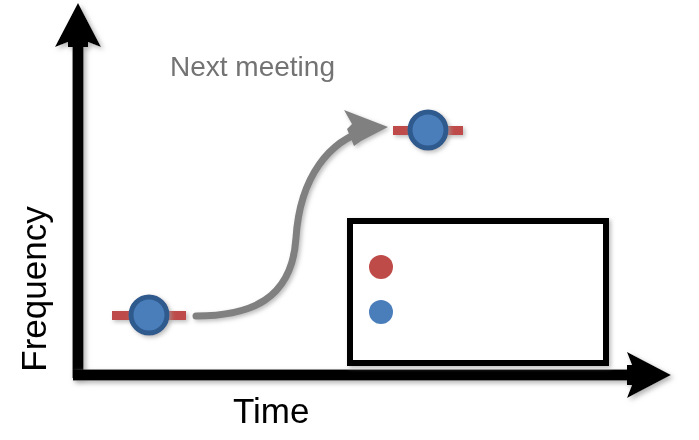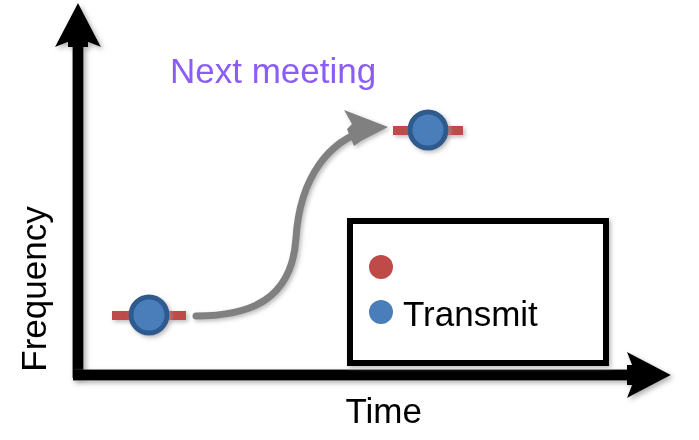--- a/index.html
+++ b/index.html
@@ -36,31 +36,31 @@
   #ylabel {
     left: 0px;
     top: 0px;
     width: 240px;
     height: 44px;
     transform: translate(-82px, 267px) rotate(-90deg);
     transform-origin: 120px 22px;
     text-align: center;
   }
   #xlabel {
-    left: 242px;
+    left: 233px;
     top: 393px;
     width: 180px;
-    text-align: right;
+    text-align: left;
   }
   #annotation {
     position: absolute;
     left: 170px;
     top: 51px;
-    font-size: 35px;
-    color: #8b5cf6;
+    font-size: 28px;
+    color: #737373;
     white-space: nowrap;
   }
   .legend-text {
     position: absolute;
     font-size: 35px;
     color: #000000;
     white-space: nowrap;
     left: 403px;
   }
   #legend-label-0 { top: 249px; }
@@ -120,15 +120,14 @@
     <circle cx="381" cy="267" r="12" fill="#BE4B48"></circle>
     <circle cx="381" cy="312" r="12" fill="#4A7EBB"></circle>
   </svg>
 
   <div class="axis-label" id="ylabel">Frequency</div>
 
   <div class="axis-label" id="xlabel">Time</div>
 
   <div id="annotation">Next meeting</div>
 
-  <div class="legend-text" id="legend-label-1">Transmit</div>
 
 </div>
 
 </body></html>

